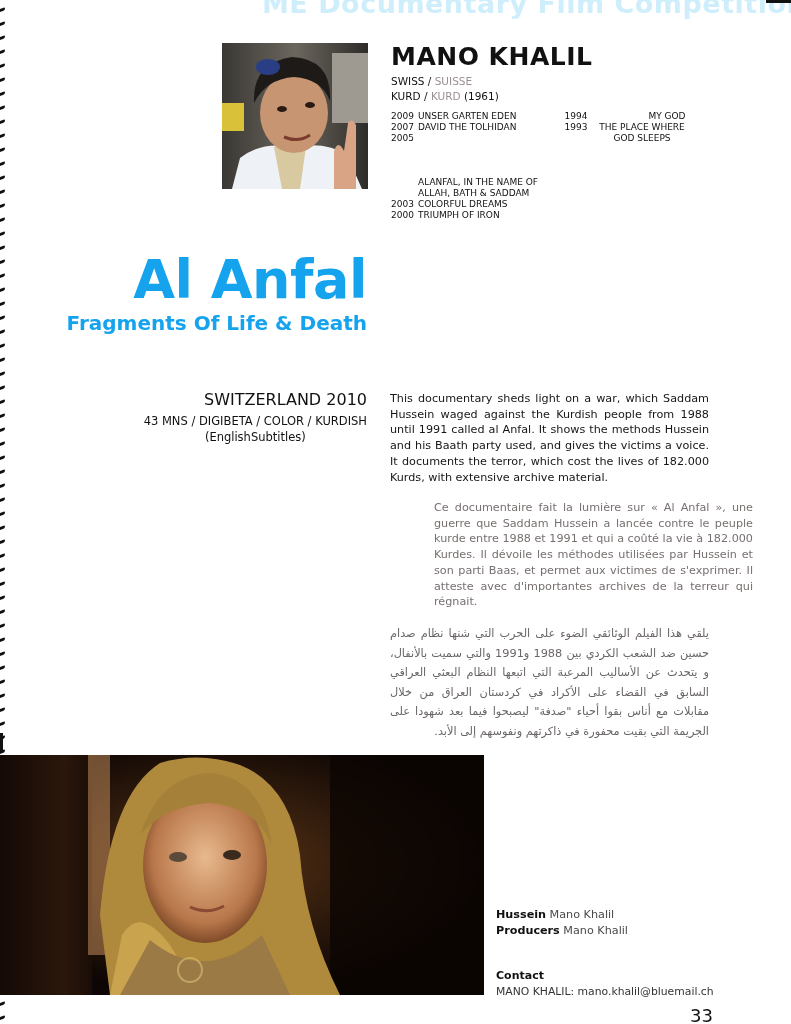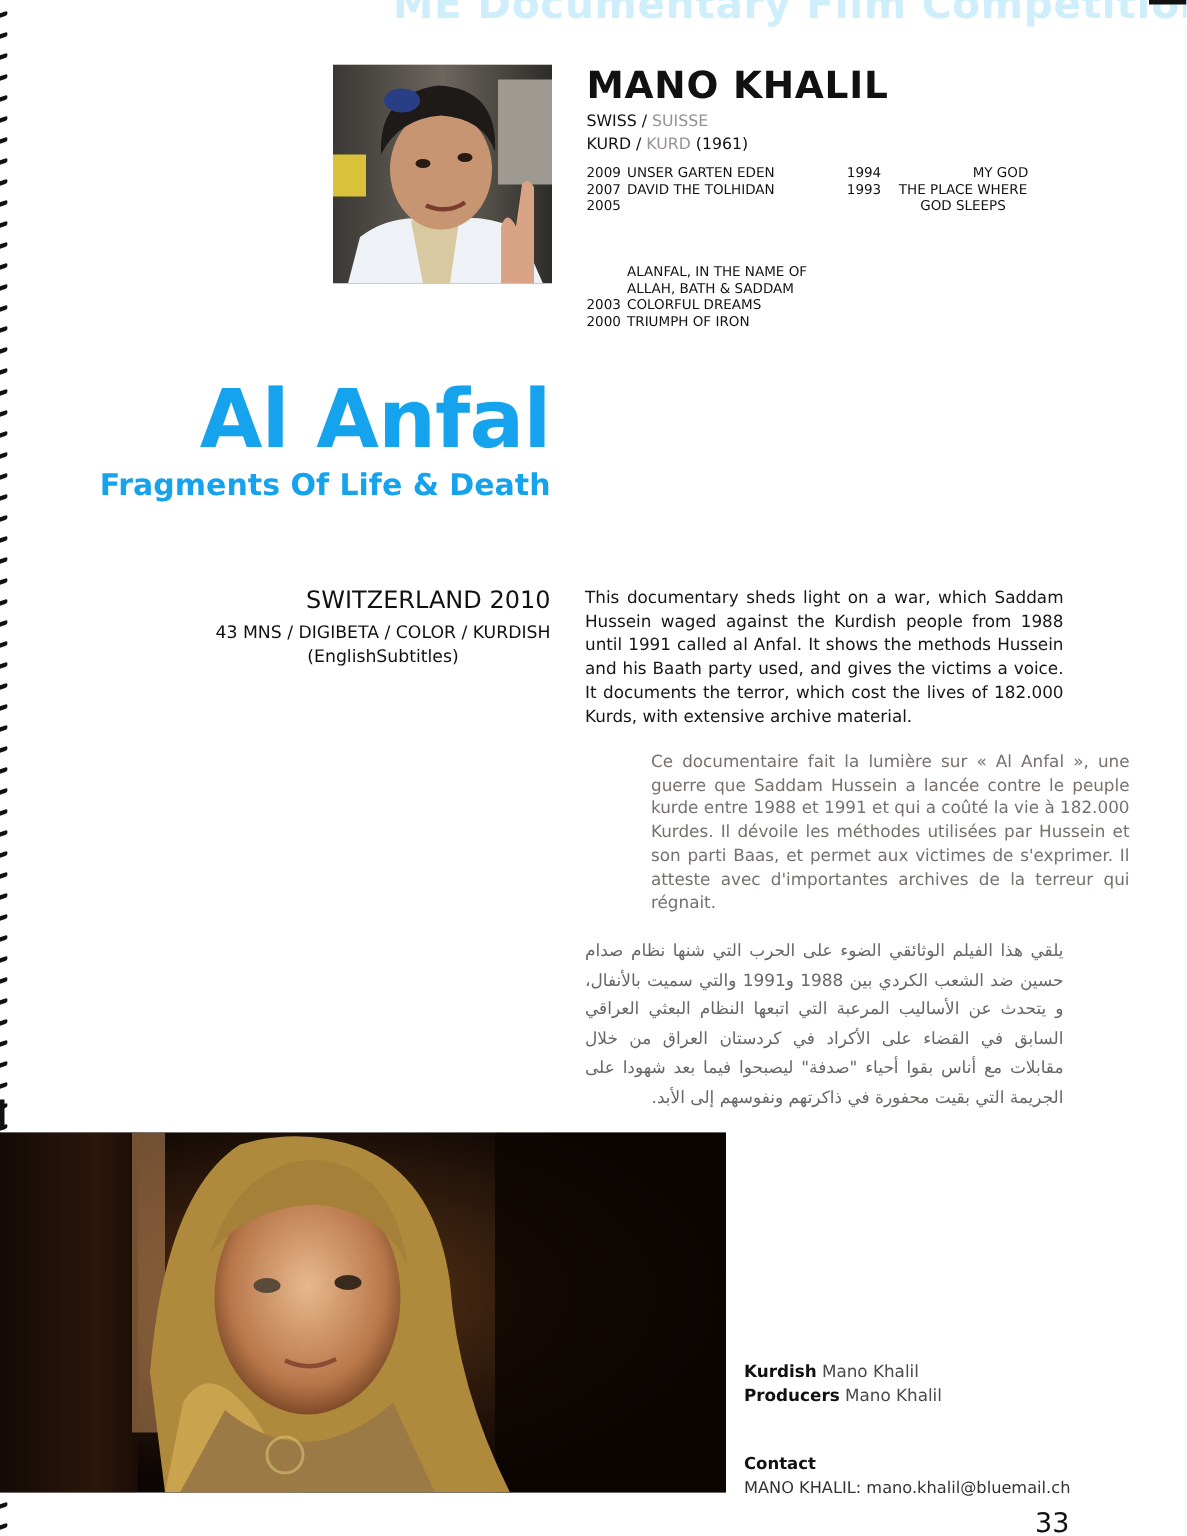--- a/index.html
+++ b/index.html
@@ -223,20 +223,20 @@
     <path d="M140 80 Q160 20 210 18 Q262 22 272 90 Q256 52 210 48 Q166 50 140 80 Z" fill="#a58039"></path>
     <ellipse cx="178" cy="102" rx="9" ry="5" fill="#5a4a3a"></ellipse>
     <ellipse cx="232" cy="100" rx="9" ry="5" fill="#3a2a1e"></ellipse>
     <path d="M190 152 Q207 160 224 151" stroke="#8a4a34" stroke-width="3" fill="none"></path>
     <path d="M150 185 Q205 230 262 180 L290 240 L120 240 Z" fill="#9c7a45"></path>
     <circle cx="190" cy="215" r="12" fill="none" stroke="#d7c27a" stroke-width="2" opacity="0.6"></circle>
   </svg>
 </div>
 
 <div class="credits">
-  <div><b>Kurdish</b> <span class="val">Mano Khalil</span></div>
+  <div><b>Hussein</b> <span class="val">Mano Khalil</span></div>
   <div><b>Producers</b> <span class="val">Mano Khalil</span></div>
 </div>
 
 <div class="contact-h">Contact</div>
 <div class="contact-v">MANO KHALIL: mano.khalil@bluemail.ch</div>
 
 <div class="page-num">33</div>
 
 </body></html>

